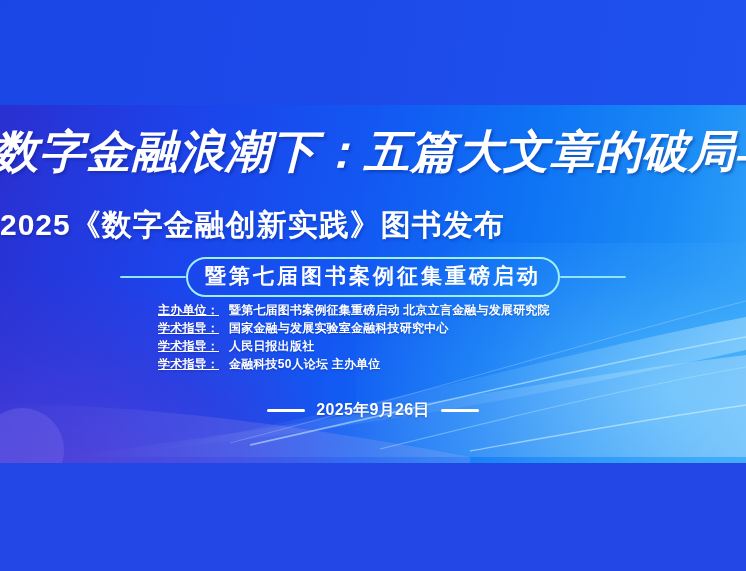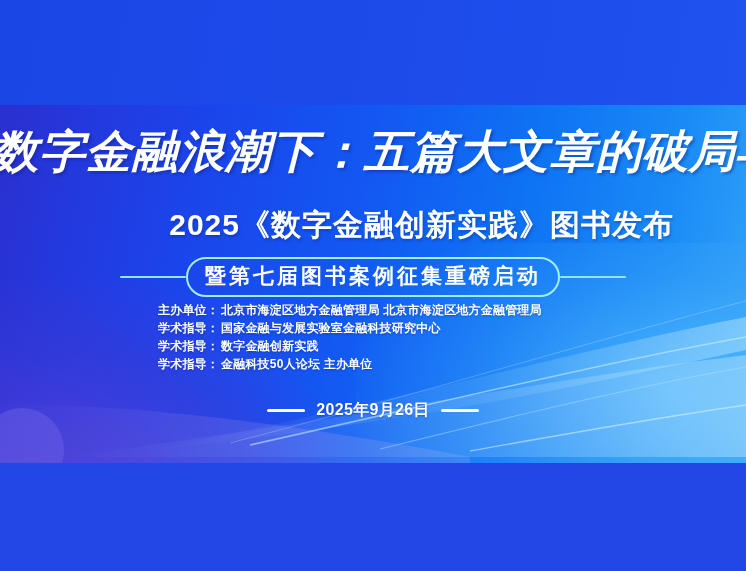--- a/index.html
+++ b/index.html
@@ -97,28 +97,27 @@
     line-height: 58px;
     white-space: nowrap;
     text-shadow: 2px 2px 3px rgba(10,30,120,0.40);
     transform: scaleX(1.02);
   }
 
   .sub-title {
     position: absolute;
     left: 0; top: 100px;
     width: 638px;
-    text-align: right;
+    text-align: left;
     color: #ffffff;
     font-size: 30px;
     font-weight: 700;
     letter-spacing: 1px;
     white-space: nowrap;
     text-shadow: 1px 2px 3px rgba(10,30,120,0.35);
-    padding-left: 36px;
   }
 
   
   .pill-row {
     position: absolute;
     left: 0; top: 152px;
     width: 746px;
     display: flex;
     align-items: center;
     justify-content: center;
@@ -147,21 +146,21 @@
     left: 158px; top: 196px;
     width: 440px;
     color: #ffffff;
     font-size: 12px;
     font-weight: 700;
     line-height: 18px;
     letter-spacing: 0.2px;
     text-shadow: 0 1px 2px rgba(10,30,120,0.35);
   }
   .org-row { white-space: nowrap; }
-  .org-label { margin-right: 2px; }
+  .org-label { margin-right: 10px; text-decoration: underline; }
 
   
   .date-row {
     position: absolute;
     left: 0; top: 295px;
     width: 746px;
     display: flex;
     align-items: center;
     justify-content: center;
     gap: 11px;
@@ -232,27 +231,27 @@
     <div class="sub-title">2025《数字金融创新实践》图书发布</div>
 
     <div class="pill-row">
       <span class="pill-rule"></span>
       <span class="pill">暨第七届图书案例征集重磅启动</span>
       <span class="pill-rule"></span>
     </div>
 
     <div class="orgs">
       <div class="org-row">
-        <span class="org-label">主办单位：</span><span>北京市海淀区地方金融管理局  北京市海淀区地方金融管理局</span>
+        <span class="org-label">主办单位：</span><span>暨第七届图书案例征集重磅启动  北京立言金融与发展研究院</span>
       </div>
       <div class="org-row">
         <span class="org-label">学术指导：</span><span>国家金融与发展实验室金融科技研究中心</span>
       </div>
       <div class="org-row">
-        <span class="org-label">学术指导：</span><span>数字金融创新实践</span>
+        <span class="org-label">学术指导：</span><span>人民日报出版社</span>
       </div>
       <div class="org-row">
         <span class="org-label">学术指导：</span><span>金融科技50人论坛  主办单位</span>
       </div>
     </div>
 
     <div class="date-row">
       <span class="date-rule"></span>
       <span class="date-text">2025年9月26日</span>
       <span class="date-rule"></span>

